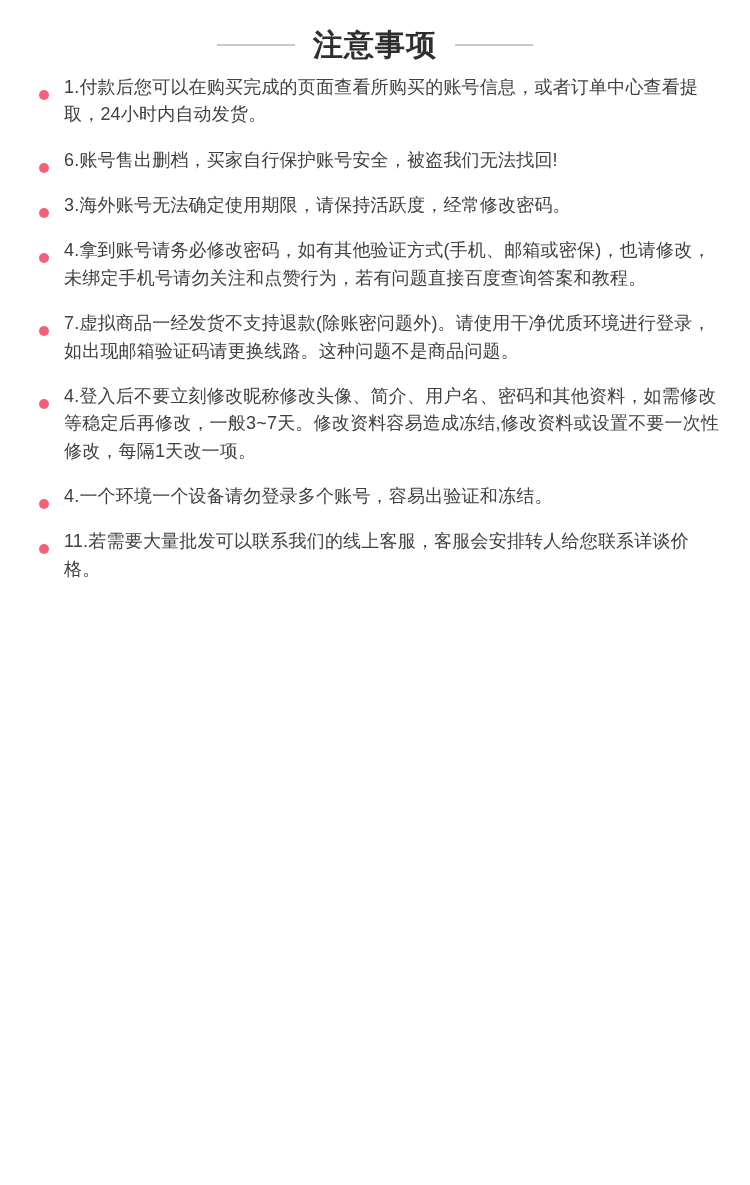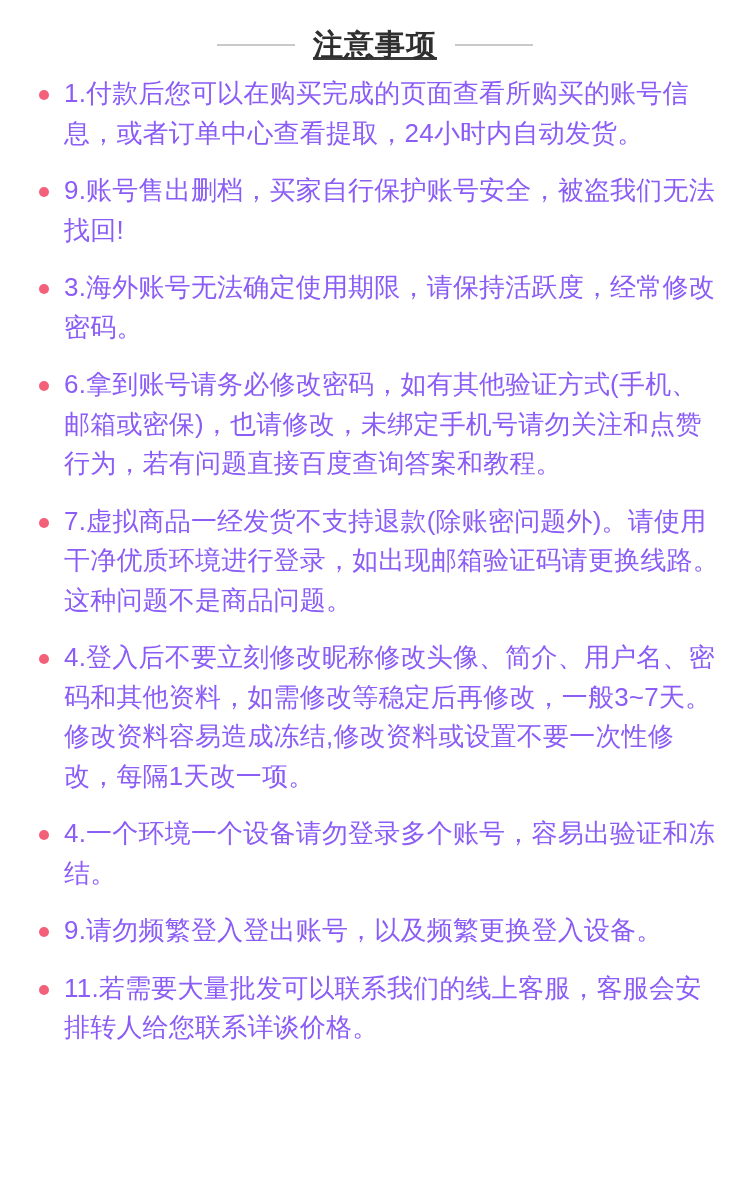--- a/index.html
+++ b/index.html
@@ -21,21 +21,20 @@
     padding: 0;
     position: relative;
   }
   .header {
     display: flex;
     align-items: center;
     justify-content: center;
     gap: 18px;
     padding-top: 30px;
     padding-bottom: 14px;
-    text-decoration: underline;
   }
   .header .rule {
     width: 78px;
     height: 2px;
     background: #c9c9c9;
   }
   .header .title {
     font-size: 30px;
     font-weight: bold;
     color: #2f2f2f;
@@ -44,23 +43,23 @@
   }
   .list {
     margin: 0;
     padding: 0 28px 0 34px;
     list-style: none;
   }
   .item {
     position: relative;
     padding-left: 30px;
     margin-bottom: 18px;
-    font-size: 26px;
+    font-size: 18px;
     line-height: 1.52;
-    color: #8b5cf6;
+    color: #404040;
     letter-spacing: 0.2px;
   }
   .item .dot {
     position: absolute;
     left: 5px;
     top: 16px;
     width: 10px;
     height: 10px;
     border-radius: 50%;
     background: #f4607a;
@@ -80,45 +79,41 @@
     <span class="rule"></span>
   </div>
 
   <ul class="list">
     <li class="item">
       <span class="dot"></span>
       <span class="text">1.付款后您可以在购买完成的页面查看所购买的账号信息，或者订单中心查看提取，24小时内自动发货。</span>
     </li>
     <li class="item">
       <span class="dot"></span>
-      <span class="text">9.账号售出删档，买家自行保护账号安全，被盗我们无法找回!</span>
+      <span class="text">6.账号售出删档，买家自行保护账号安全，被盗我们无法找回!</span>
     </li>
     <li class="item">
       <span class="dot"></span>
       <span class="text">3.海外账号无法确定使用期限，请保持活跃度，经常修改密码。</span>
     </li>
     <li class="item">
       <span class="dot"></span>
-      <span class="text">6.拿到账号请务必修改密码，如有其他验证方式(手机、邮箱或密保)，也请修改，未绑定手机号请勿关注和点赞行为，若有问题直接百度查询答案和教程。</span>
+      <span class="text">4.拿到账号请务必修改密码，如有其他验证方式(手机、邮箱或密保)，也请修改，未绑定手机号请勿关注和点赞行为，若有问题直接百度查询答案和教程。</span>
     </li>
     <li class="item">
       <span class="dot"></span>
       <span class="text">7.虚拟商品一经发货不支持退款(除账密问题外)。请使用干净优质环境进行登录，如出现邮箱验证码请更换线路。这种问题不是商品问题。</span>
     </li>
     <li class="item">
       <span class="dot"></span>
       <span class="text">4.登入后不要立刻修改昵称修改头像、简介、用户名、密码和其他资料，如需修改等稳定后再修改，一般3~7天。修改资料容易造成冻结,修改资料或设置不要一次性修改，每隔1天改一项。</span>
     </li>
     <li class="item">
       <span class="dot"></span>
       <span class="text">4.一个环境一个设备请勿登录多个账号，容易出验证和冻结。</span>
     </li>
     <li class="item">
       <span class="dot"></span>
-      <span class="text">9.请勿频繁登入登出账号，以及频繁更换登入设备。</span>
-    </li>
-    <li class="item">
-      <span class="dot"></span>
       <span class="text">11.若需要大量批发可以联系我们的线上客服，客服会安排转人给您联系详谈价格。</span>
     </li>
   </ul>
 
 </div>
 
 </body></html>

